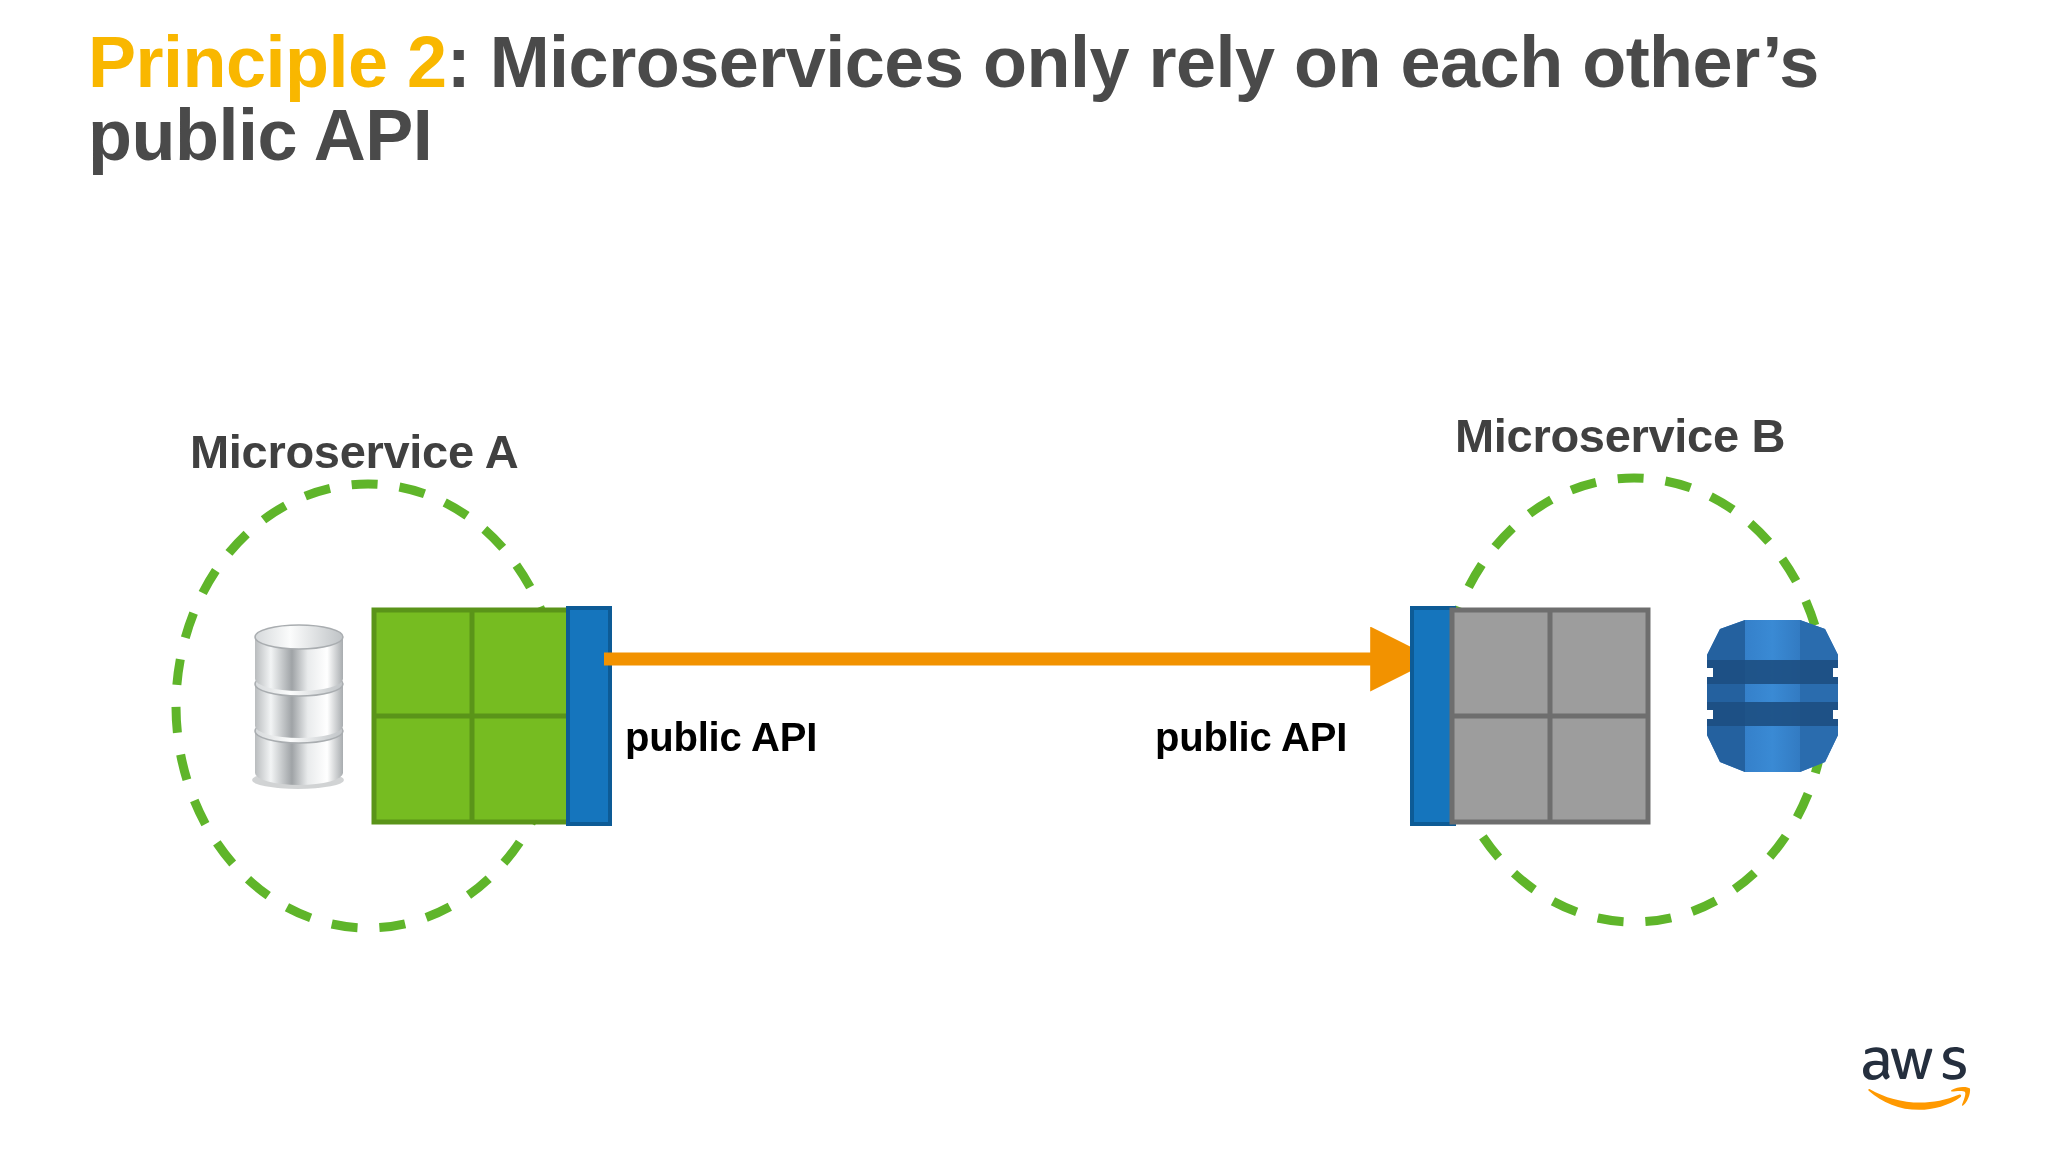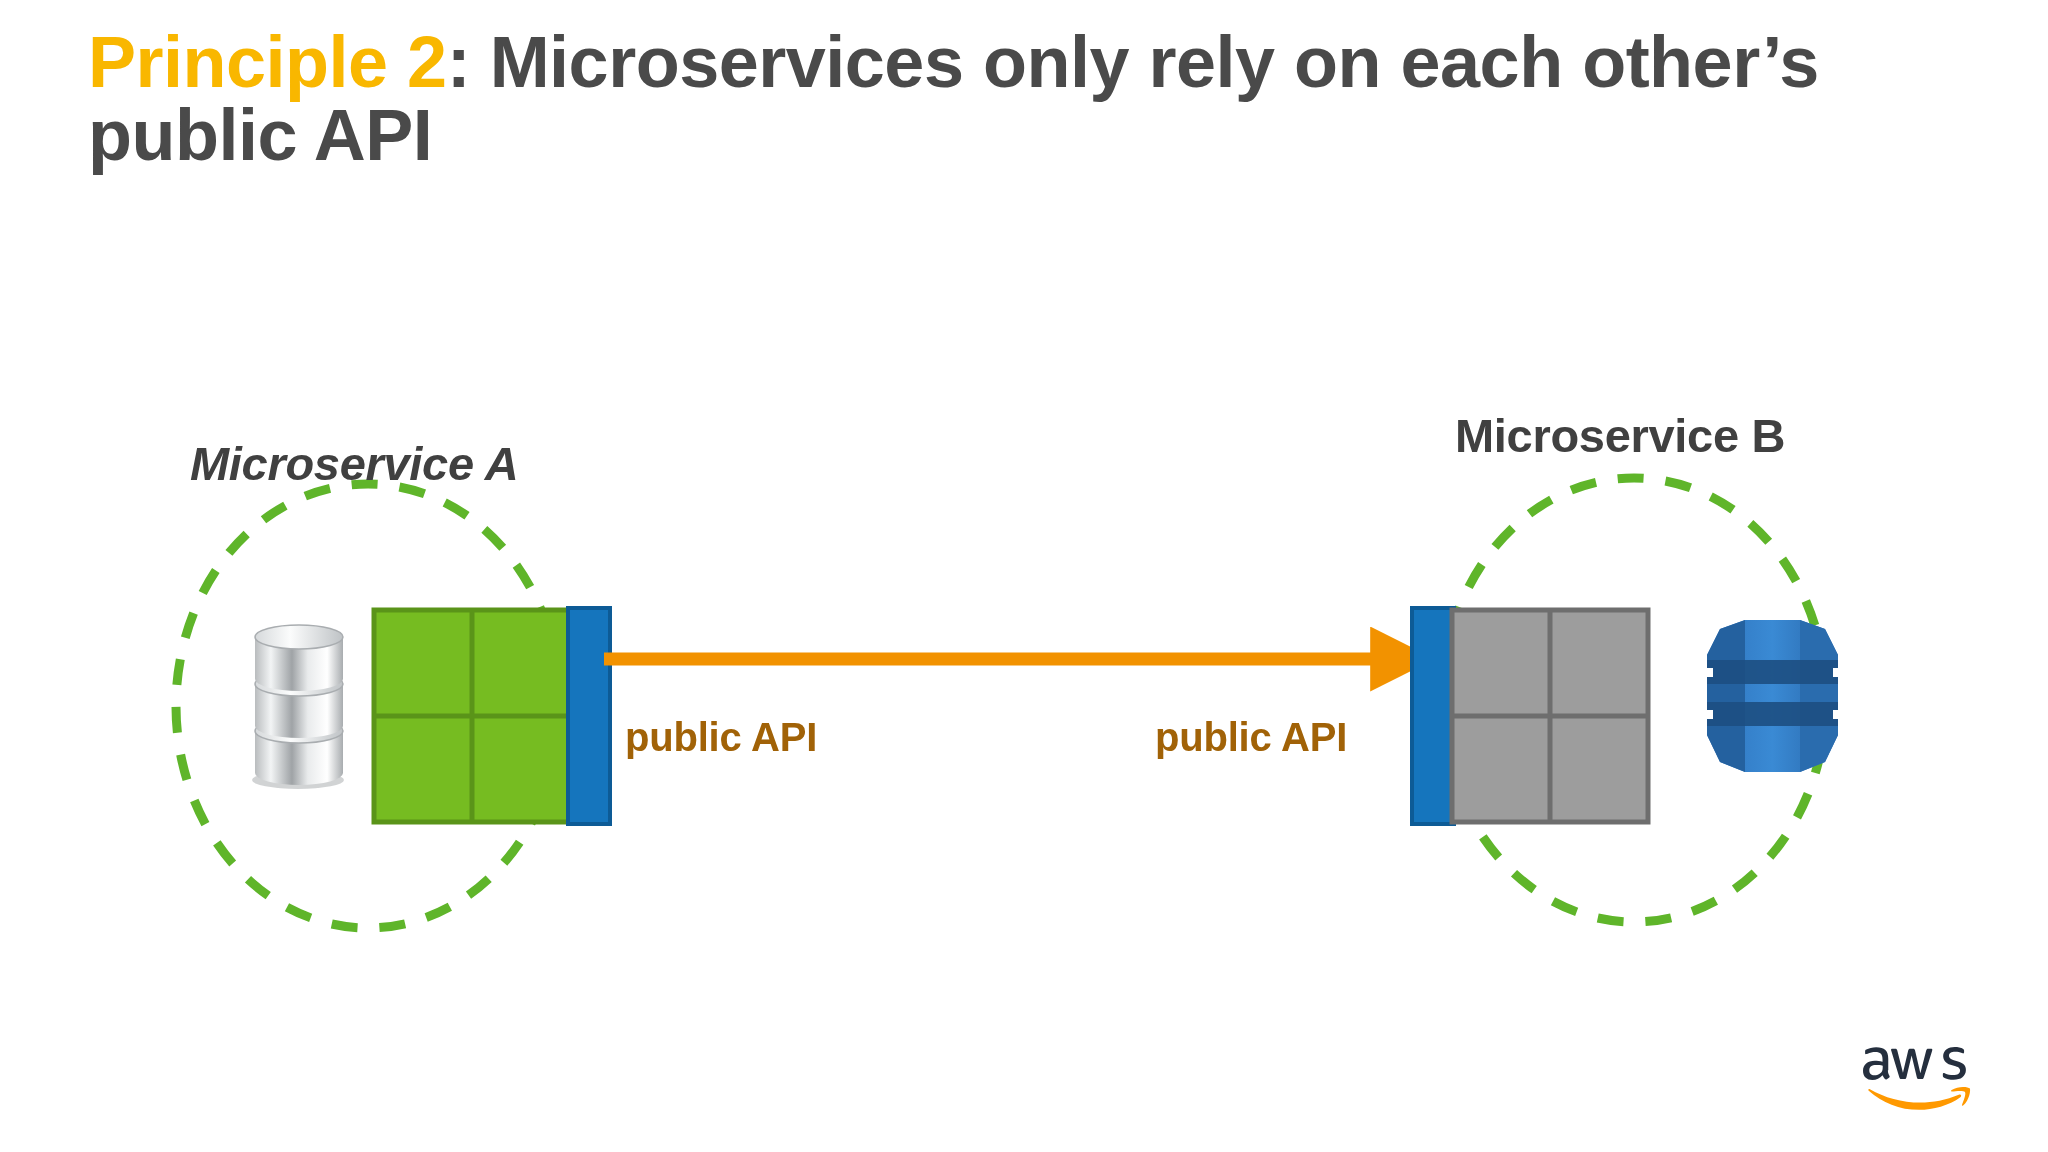--- a/index.html
+++ b/index.html
@@ -45,28 +45,28 @@
 
   
   .svc-label {
     position: absolute;
     font-size: 47px;
     font-weight: bold;
     color: #404040;
     white-space: nowrap;
     letter-spacing: -0.3px;
   }
-  #label-microservice-a { left: 190px; top: 436px; font-style: italic; }
+  #label-microservice-a { left: 190px; top: 424px; }
   #label-microservice-b { left: 1455px; top: 408px; }
 
   .api-label {
     position: absolute;
     font-size: 40px;
     font-weight: bold;
-    color: #a16207;
+    color: #000000;
     white-space: nowrap;
     letter-spacing: -0.2px;
   }
   #label-public-api-a { left: 625px; top: 715px; }
   #label-public-api-b { left: 1155px; top: 715px; }
 
   
   #aws-logo {
     position: absolute;
     left: 1862px;

